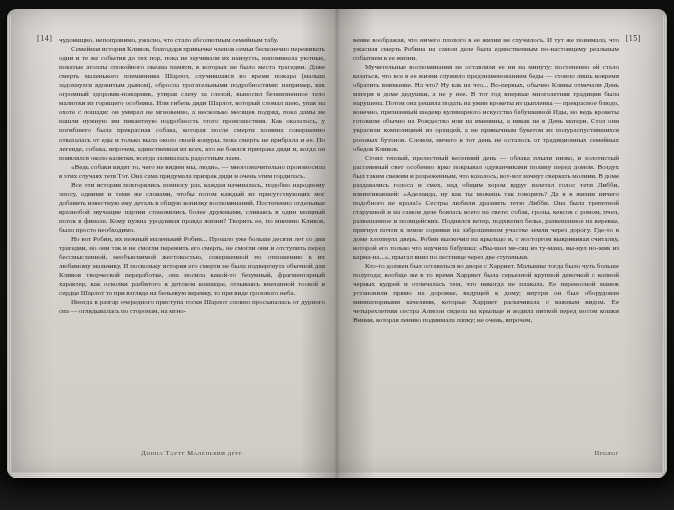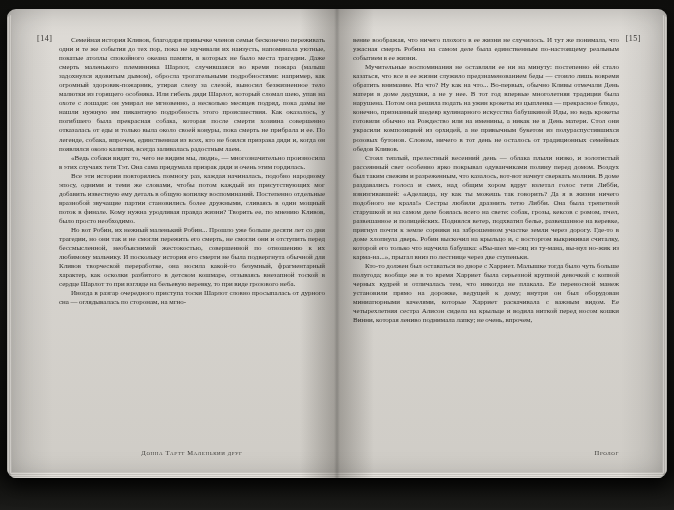--- a/index.html
+++ b/index.html
@@ -69,20 +69,21 @@
 
 <div class="photo">
   <div class="book">
     <div class="edge left"></div>
     <div class="edge right"></div>
     <div class="edge bottom"></div>
 
     <div class="page page-left">
       <div class="pagenum">[14]</div>
       <div class="text-block">
+          <p class="no-indent">чудовищно, непоправимо, ужасно, что стало абсолютным семейным табу.</p>
           <p>Семейная история Кливов, благодаря привычке членов семьи бесконечно переживать одни и те же события до тех пор, пока не заучивали их наизусть, напоминала уютные, покатые атоллы спокойного океана памяти, в которых не было места трагедии. Даже смерть маленького племянника Шарлот, случившаяся во время пожара (малыш задохнулся ядовитым дымом), обросла трогательными подробностями: например, как огромный здоровяк-пожарник, утирая слезу за слезой, выносил безжизненное тело малютки из горящего особняка. Или гибель дяди Шарлот, который сломал шею, упав на охоте с лошади: он умирал не мгновенно, а несколько месяцев подряд, пока дамы не нашли нужную им пикантную подробность этого происшествия. Как оказалось, у погибшего была прекрасная собака, которая после смерти хозяина совершенно отказалась от еды и только выла около своей конуры, пока смерть не прибрала и ее. По легенде, собака, впрочем, единственная из всех, кто не боялся призрака дяди и, когда он появлялся около калитки, всегда заливалась радостным лаем.</p>
           <p>«Ведь собаки видят то, чего не видим мы, люди», — многозначительно произносила в этих случаях тетя Тэт. Она сама придумала призрак дяди и очень этим гордилась.</p>
           <p>Все эти истории повторялись помногу раз, каждая начиналась, подобно народному эпосу, одними и теми же словами, чтобы потом каждый из присутствующих мог добавить известную ему деталь в общую копилку воспоминаний. Постепенно отдельные вразнобой звучащие партии становились более дружными, сливаясь в один мощный поток в финале. Кому нужна уродливая правда жизни? Творить ее, по мнению Кливов, было просто необходимо.</p>
           <p>Но вот Робин, их нежный маленький Робин... Прошло уже больше десяти лет со дня трагедии, но они так и не смогли пережить его смерть, не смогли они и отступить перед бессмысленной, необъяснимой жестокостью, совершенной по отношению к их любимому мальчику. И поскольку история его смерти не была подвергнута обычной для Кливов творческой переработке, она носила какой-то безумный, фрагментарный характер, как осколки разбитого в детском кошмаре, отзываясь внезапной тоской в сердце Шарлот то при взгляде на бельевую веревку, то при виде грозового неба.</p>
           <p>Иногда в разгар очередного приступа тоски Шарлот словно просыпалась от дурного сна — оглядывалась по сторонам, на мгно-</p>
         </div>
       <div class="running-footer">Донна Тартт Маленький друг</div>
     </div>
 
     <div class="page page-right">

